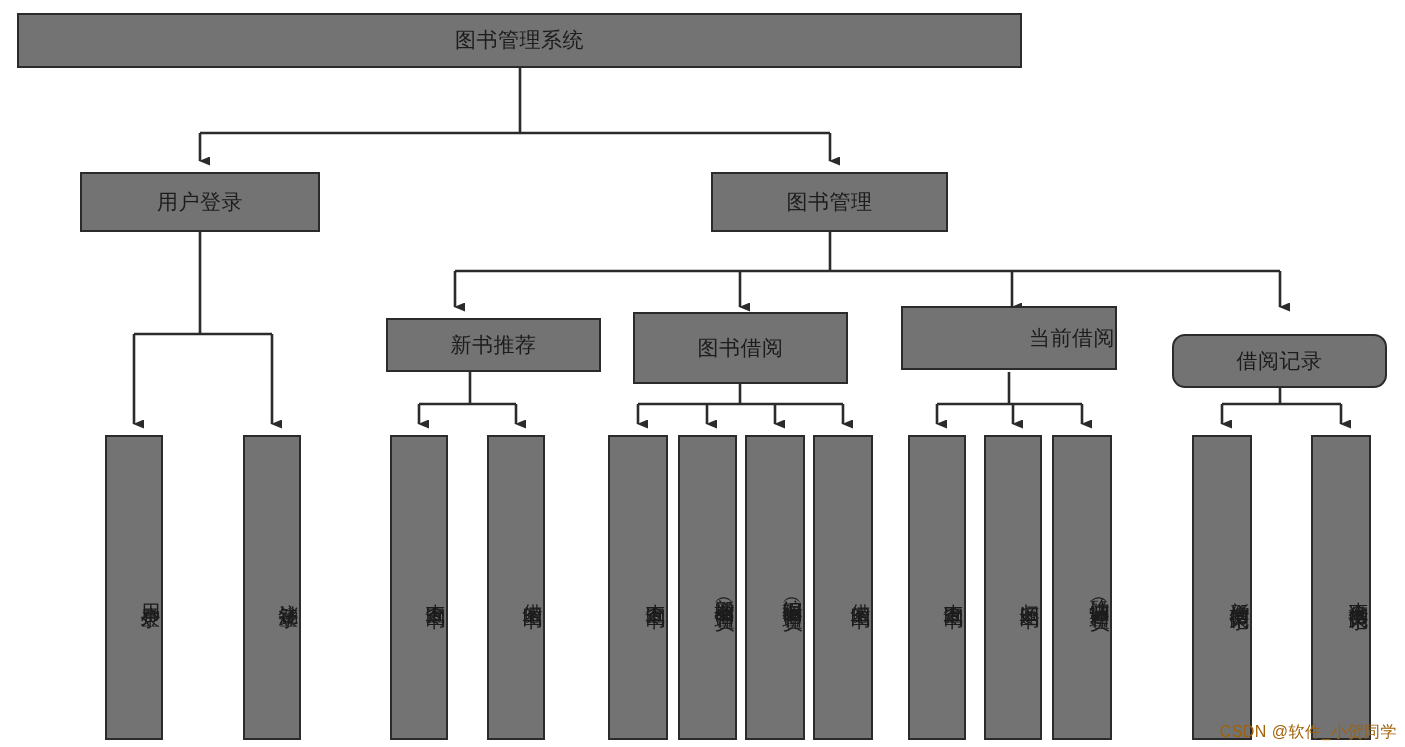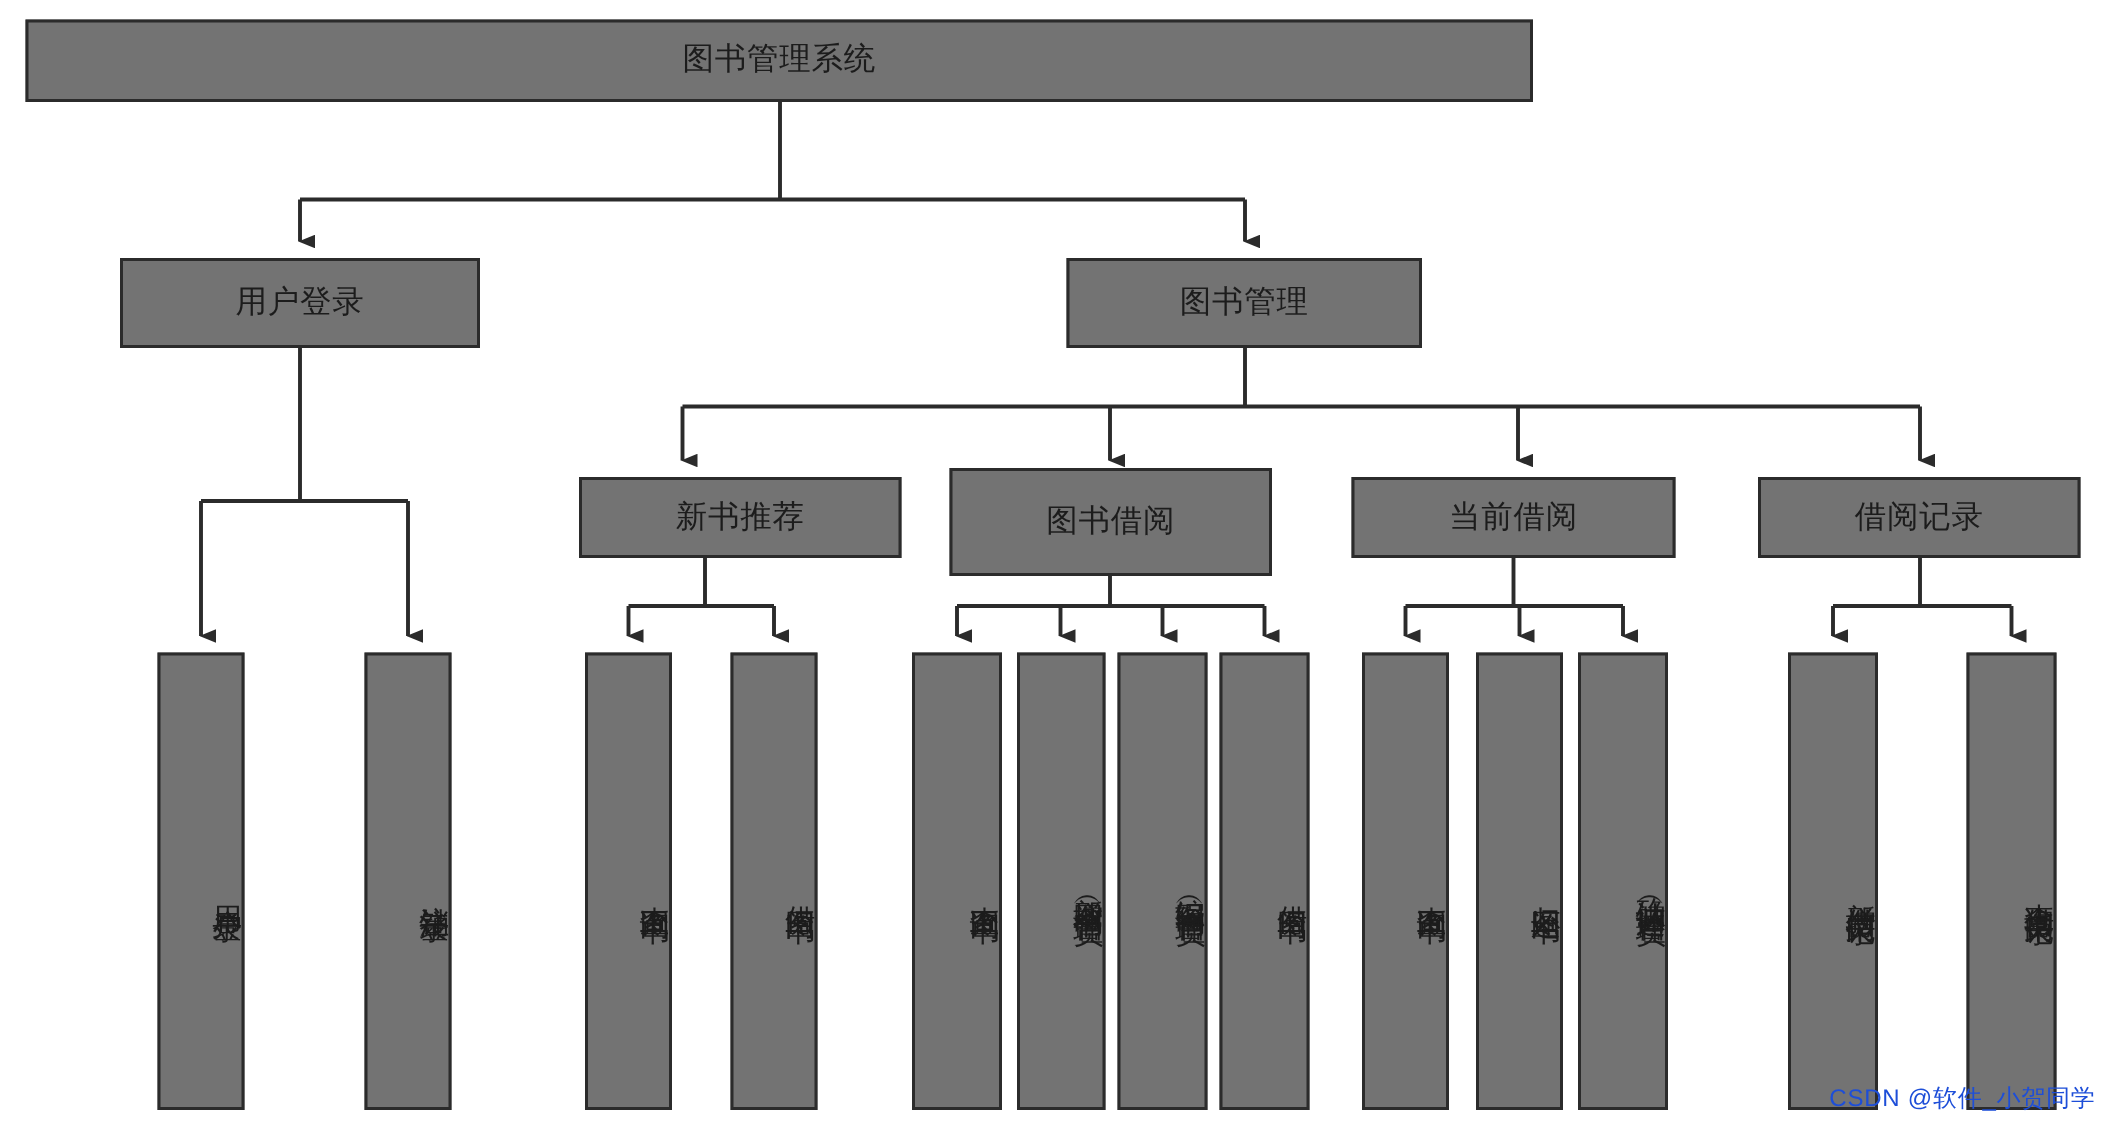--- a/index.html
+++ b/index.html
@@ -49,21 +49,21 @@
     line-height: 1.0;
   }
   .node .lbl {
     display: block;
   }
   .watermark {
     position: absolute;
     right: 8px;
     bottom: 4px;
     font-size: 16px;
-    color: #1d4ed8;
+    color: #a16207;
     white-space: nowrap;
     letter-spacing: 0.5px;
   }
 </style>
 </head>
 <body>
 
 <div id="canvas">
 
   <svg class="svg-layer" viewBox="0 0 1405 747" xmlns="http://www.w3.org/2000/svg">
@@ -118,24 +118,24 @@
       </div>
       <div class="node horiz" style="left: 711px; top: 172px; width: 237px; height: 60px;">
         <span class="lbl">图书管理</span>
       </div>
       <div class="node horiz" style="left: 363px; top: 318px; width: 215px; height: 54px; margin-left: 23px;">
         <span class="lbl">新书推荐</span>
       </div>
       <div class="node horiz" style="left: 633px; top: 312px; width: 215px; height: 72px;">
         <span class="lbl">图书借阅</span>
       </div>
-      <div class="node horiz" style="left: 901px; top: 318px; width: 216px; height: 54px;">
+      <div class="node horiz" style="left: 901px; top: 306px; width: 216px; height: 64px; justify-content: flex-end;">
         <span class="lbl">当前借阅</span>
       </div>
-      <div class="node horiz" style="left: 1172px; top: 318px; width: 215px; height: 54px;">
+      <div class="node horiz" style="left: 1172px; top: 334px; width: 215px; height: 54px; border-radius: 13px;">
         <span class="lbl">借阅记录</span>
       </div>
       <div class="node vert" style="left: 105px; top: 435px; width: 58px; height: 305px;">
         <span class="lbl">用户登录</span>
       </div>
       <div class="node vert" style="left: 243px; top: 435px; width: 58px; height: 305px;">
         <span class="lbl">注销登录</span>
       </div>
       <div class="node vert" style="left: 390px; top: 435px; width: 58px; height: 305px;">
         <span class="lbl">查询图书</span>

